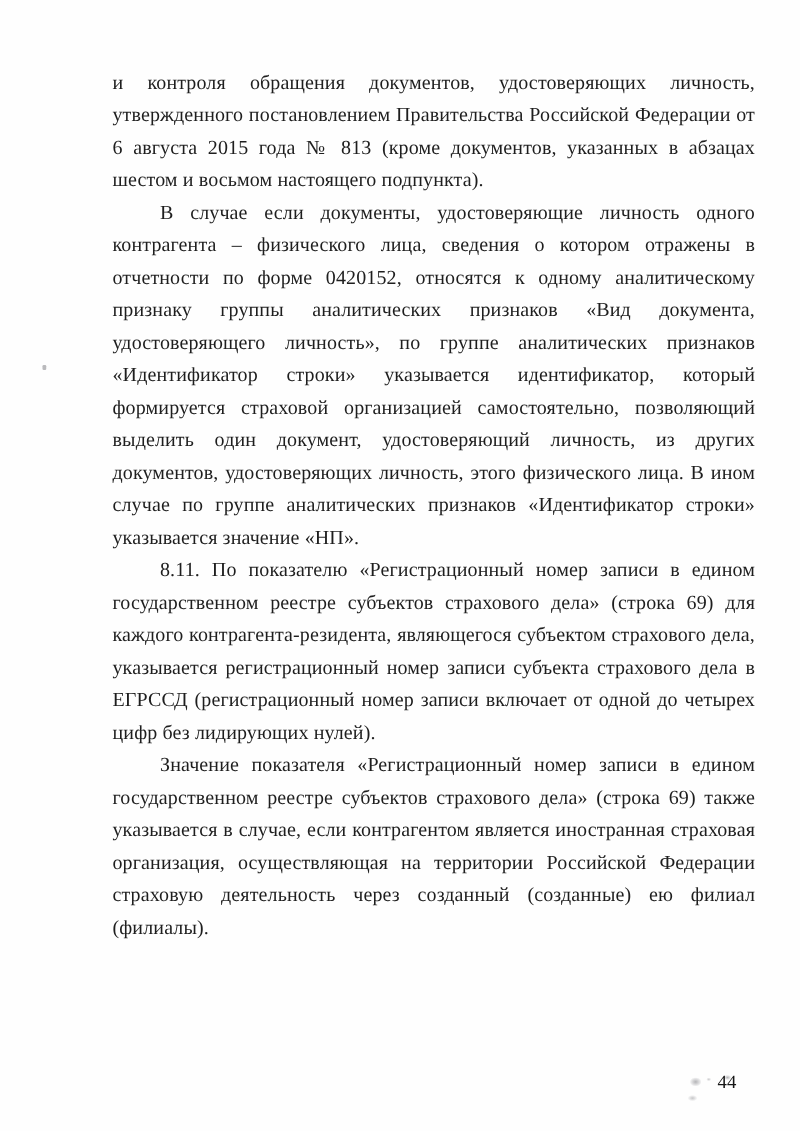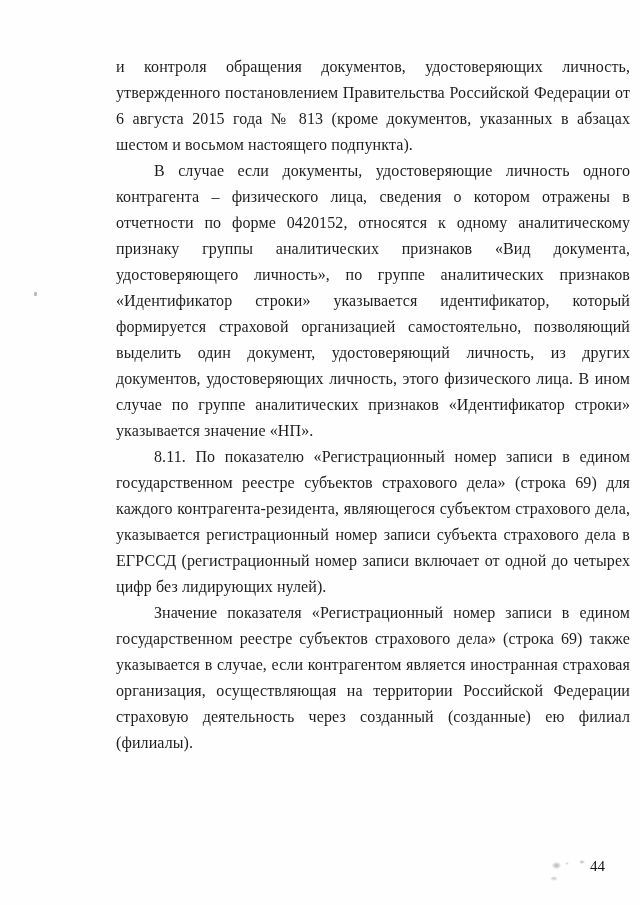--- a/index.html
+++ b/index.html
@@ -19,32 +19,31 @@
   .text-block {
     position: absolute;
     left: 90px;
     top: 54px;
     width: 514px;
     font-size: 16px;
     line-height: 26px;
     text-align: justify;
     text-justify: inter-word;
     letter-spacing: 0.1px;
-    margin-left: 26px;
   }
   .text-block p {
     margin: 0;
     padding: 0;
   }
   .text-block p.indent {
     text-indent: 38px;
   }
   .page-number {
     position: absolute;
-    left: 590px;
+    left: 574px;
     top: 858px;
     font-size: 15px;
     line-height: 16px;
     color: #161616;
   }
   
   .artifact {
     position: absolute;
     pointer-events: none;
   }

